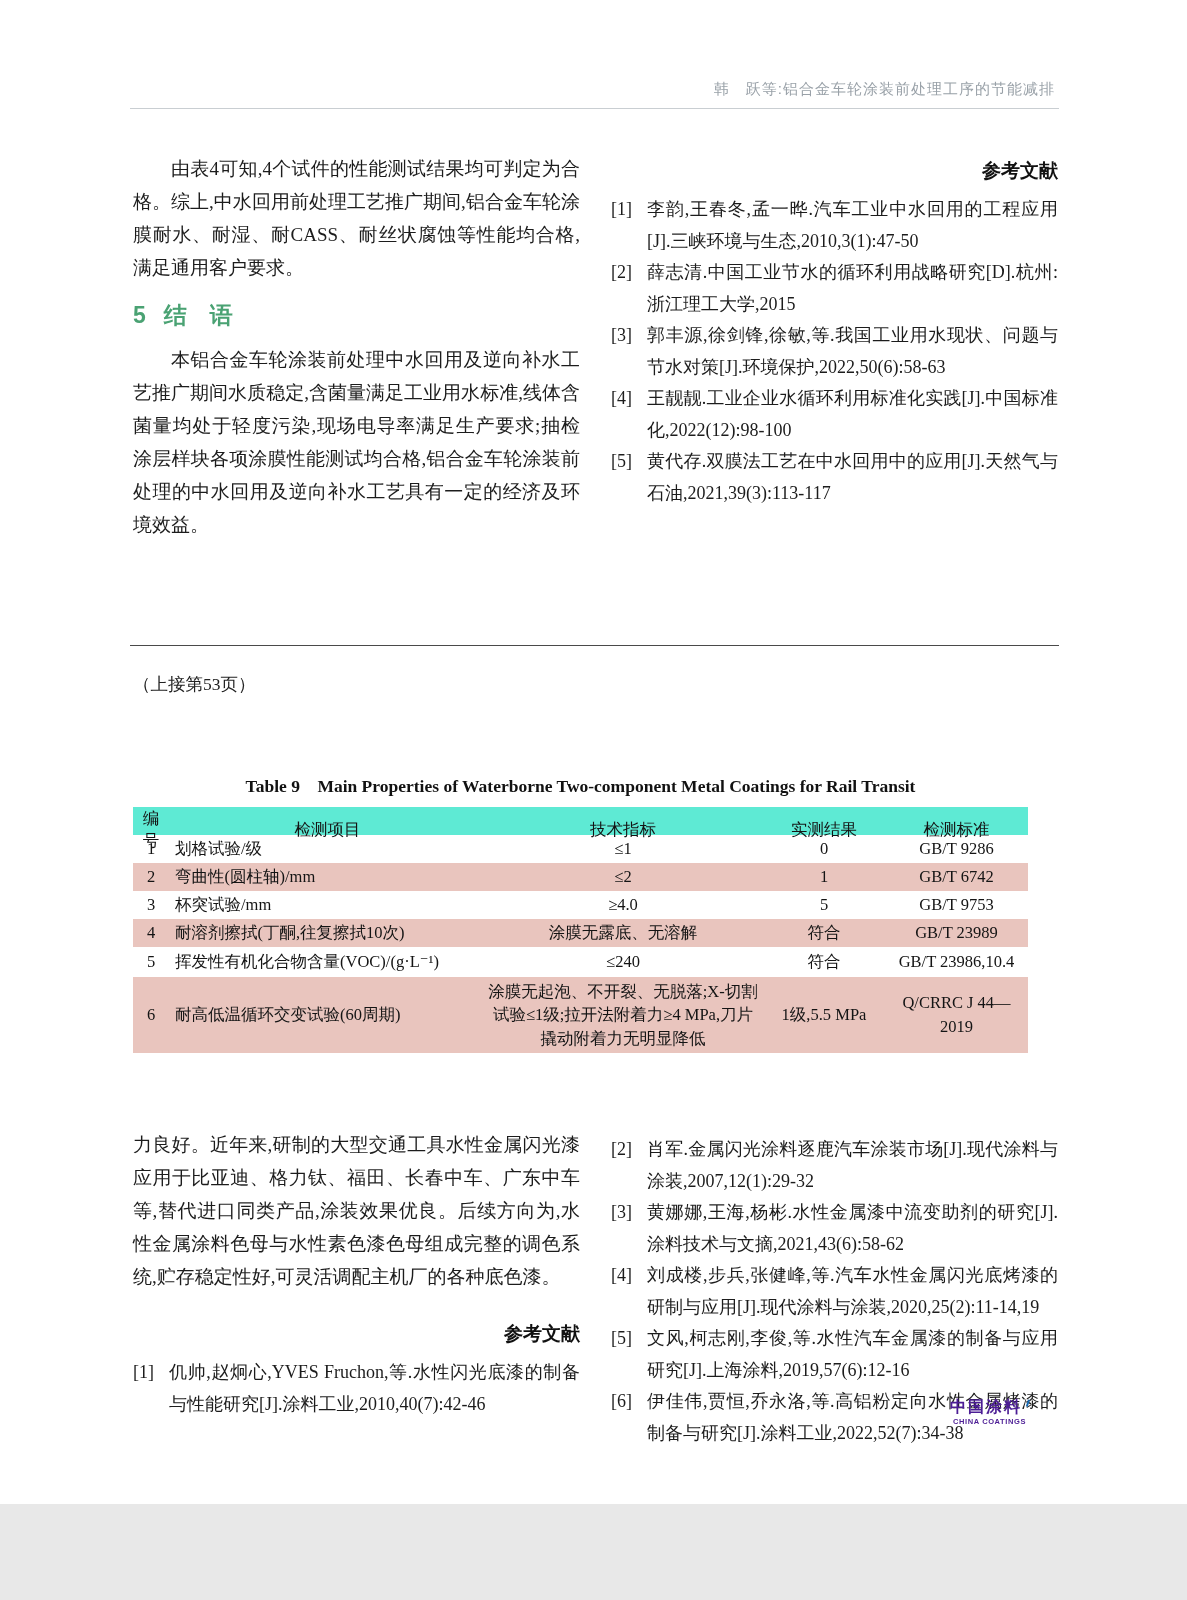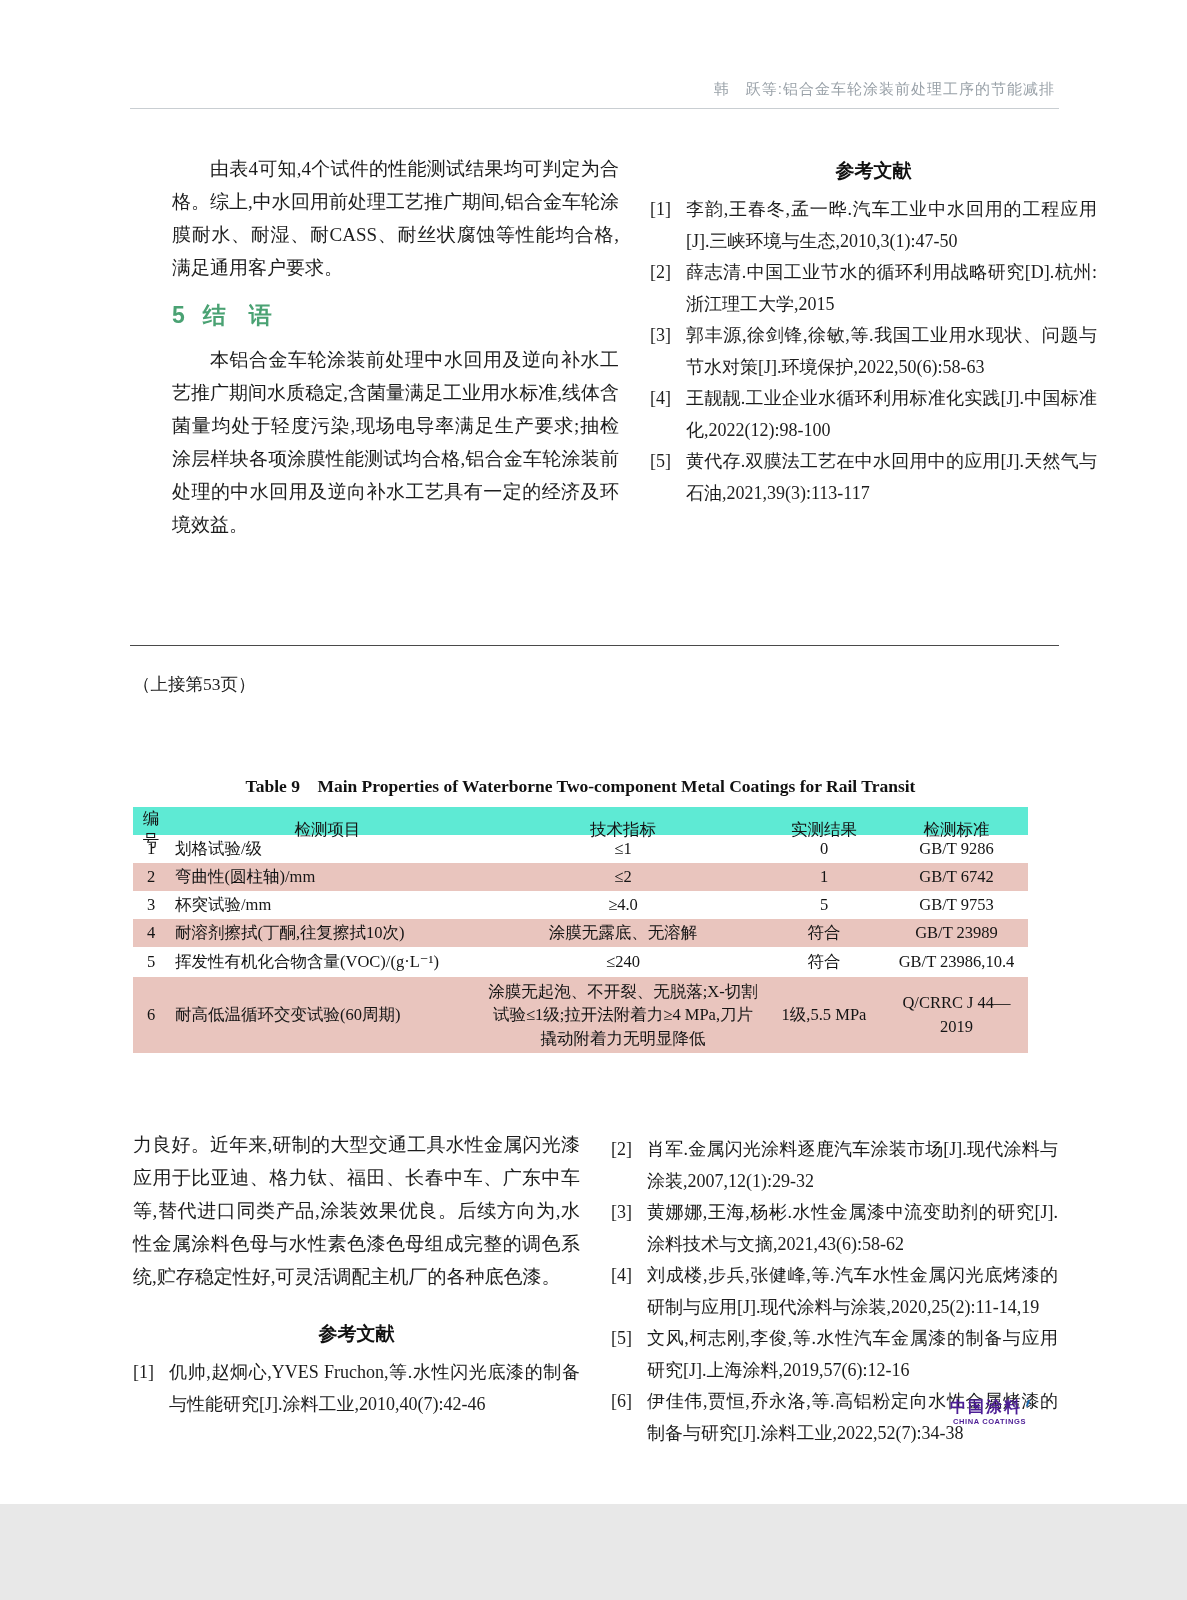--- a/index.html
+++ b/index.html
@@ -10,34 +10,34 @@
   }
   
   .running-head{
     position:absolute;top:80px;right:132px;
     font-family:"Liberation Sans","DejaVu Sans",sans-serif;
     font-size:15px;color:#99a1a8;letter-spacing:1px;
   }
   .head-rule{position:absolute;top:108px;left:130px;right:128px;border-top:1px solid #c9ced2;}
   
   .cols{position:absolute;left:133px;width:925px;display:flex;gap:31px;}
-  .cols-top{top:152px;margin-left:39px;}
+  .cols-top{top:152px;}
   .cols-bottom{top:1128px;}
   .col{width:447px;}
   .body-para{
     margin:0;font-size:19px;line-height:33px;text-align:justify;color:#1c1c1c;
   }
   .indent{text-indent:2em;}
   .section-heading{
     margin:16px 0 12px 0;display:flex;gap:18px;align-items:baseline;
     font-family:"Liberation Sans","DejaVu Sans",sans-serif;
     font-weight:bold;font-size:23px;color:#4aa273;
   }
   .ref-heading{
-    margin:6px 0 10px 0;text-align:center;
+    margin:6px 0 10px 0;text-align:right;
     font-family:"Liberation Sans","DejaVu Sans",sans-serif;
     font-weight:bold;font-size:19px;color:#111;
   }
   .ref-list{margin-top:2px;}
   .ref-item{display:flex;font-size:18px;line-height:31.5px;}
   .ref-id{flex:0 0 36px;}
   .ref-text{flex:1;text-align:justify;}
   
   .mid-rule{position:absolute;top:645px;left:130px;right:128px;border-top:1.5px solid #4a4a4a;}
   .continuation{position:absolute;top:672px;left:133px;font-size:17.5px;color:#222;}

